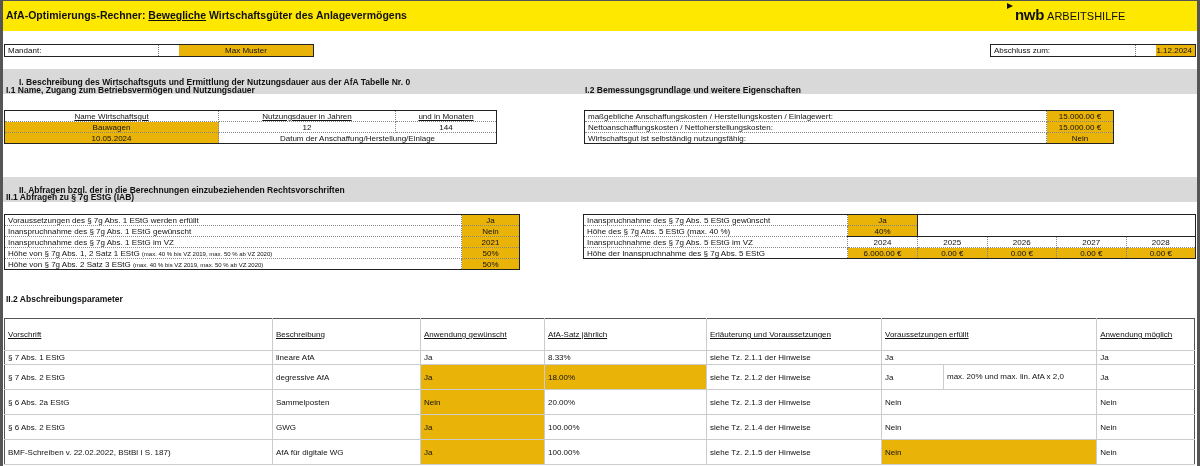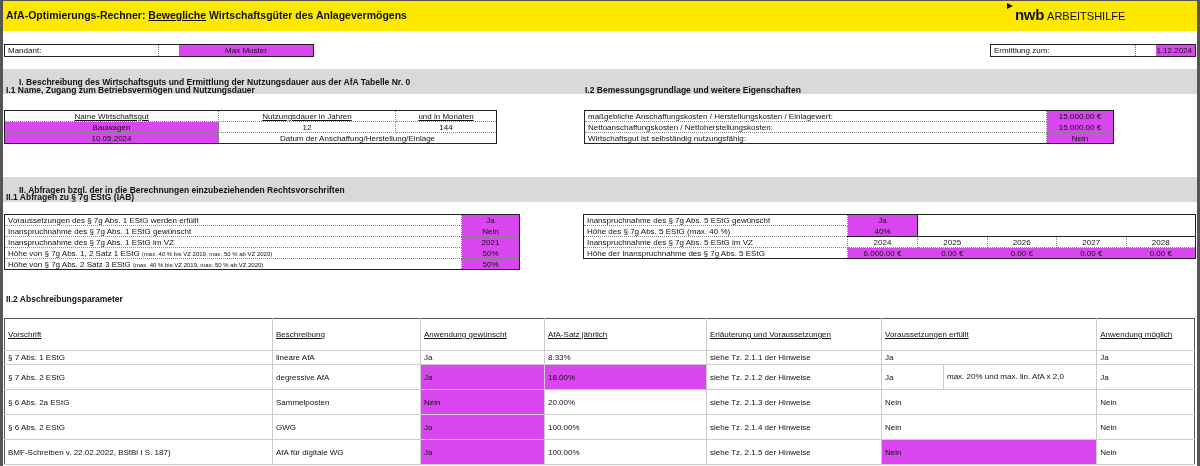--- a/index.html
+++ b/index.html
@@ -1,20 +1,20 @@
 <!DOCTYPE html>
 <html><head>
 <meta charset="utf-8">
 <style>
   * { box-sizing: border-box; margin: 0; padding: 0; }
   html, body { width: 1200px; height: 466px; overflow: hidden; background: #ffffff; }
   body { font-family: "Liberation Sans", sans-serif; font-size: 8px; color: #111; position: relative; }
   .frame { position: absolute; left: 0; top: 0; width: 1200px; height: 466px; border-left: 3px solid #555; border-right: 3px solid #555; border-top: 1px solid #555; }
   .abs { position: absolute; }
-  .yellow { background: #d946ef; }
+  .yellow { background: #eab308; }
   .title-bar { left: 3px; top: 1px; width: 1194px; height: 30px; background: #ffe800; }
   .title-text { left: 6px; top: 9px; font-size: 10.5px; font-weight: bold; }
   .title-text u { text-decoration: underline; }
   .logo { left: 1015px; top: 6px; font-size: 13px; }
   .logo .nwb { font-weight: 900; font-size: 15px; letter-spacing: -0.3px; }
   .logo .ah { font-size: 11px; margin-left: 3px; }
   .logo .tri { position: absolute; left: -8px; top: -3px; width: 0; height: 0; border-left: 6px solid #111; border-top: 3px solid transparent; border-bottom: 3px solid transparent; }
   .box { border: 1px solid #222; display: flex; align-items: center; gap: 20px; }
   .cell { height: 100%; display: flex; align-items: center; padding: 0 3px; white-space: nowrap; overflow: hidden; }
   .c { justify-content: center; }
@@ -46,21 +46,21 @@
   <span class="tri"></span>
   <span class="nwb">nwb</span><span class="ah">ARBEITSHILFE</span>
 </div>
 
 <div class="abs box" style="left:4px; top:44px; width:310px; height:13px;">
   <div class="cell dotr" style="width:154px;">Mandant:</div>
   <div class="cell c yellow" style="flex:1;">Max Muster</div>
 </div>
 
 <div class="abs box" style="left:990px; top:44px; width:206px; height:13px;">
-  <div class="cell dotr" style="width:145px;">Ermittlung zum:</div>
+  <div class="cell dotr" style="width:145px;">Abschluss zum:</div>
   <div class="cell r yellow" style="flex:1;">31.12.2024</div>
 </div>
 
 <div class="abs grayhead" style="left:3px; top:69px; width:1194px;">I. Beschreibung des Wirtschaftsguts und Ermittlung der Nutzungsdauer aus der AfA Tabelle Nr. 0</div>
 <div class="abs subhead" style="left:6px; top:85px;">I.1 Name, Zugang zum Betriebsvermögen und Nutzungsdauer</div>
 <div class="abs subhead" style="left:585px; top:85px;">I.2 Bemessungsgrundlage und weitere Eigenschaften</div>
 
 <table class="t dotted outer" style="left:4px; top:110px; width:493px;">
   <tbody>
       <tr>

